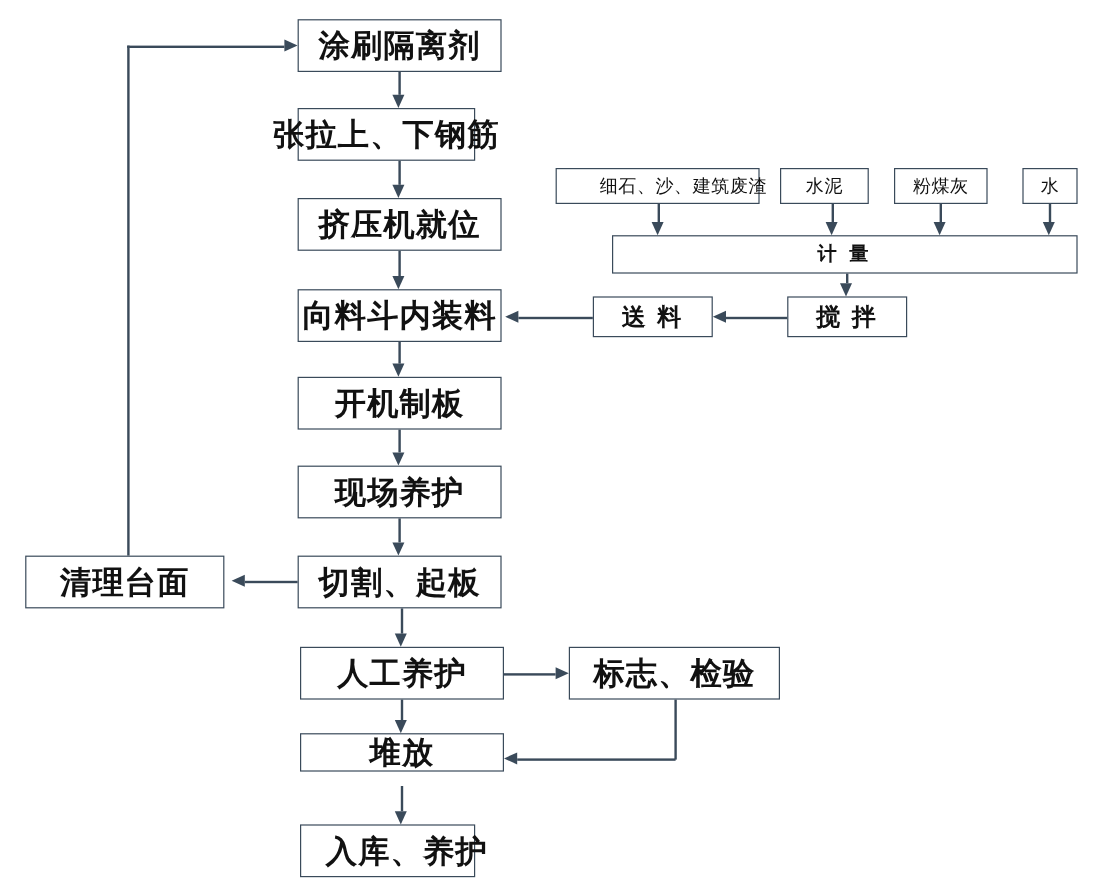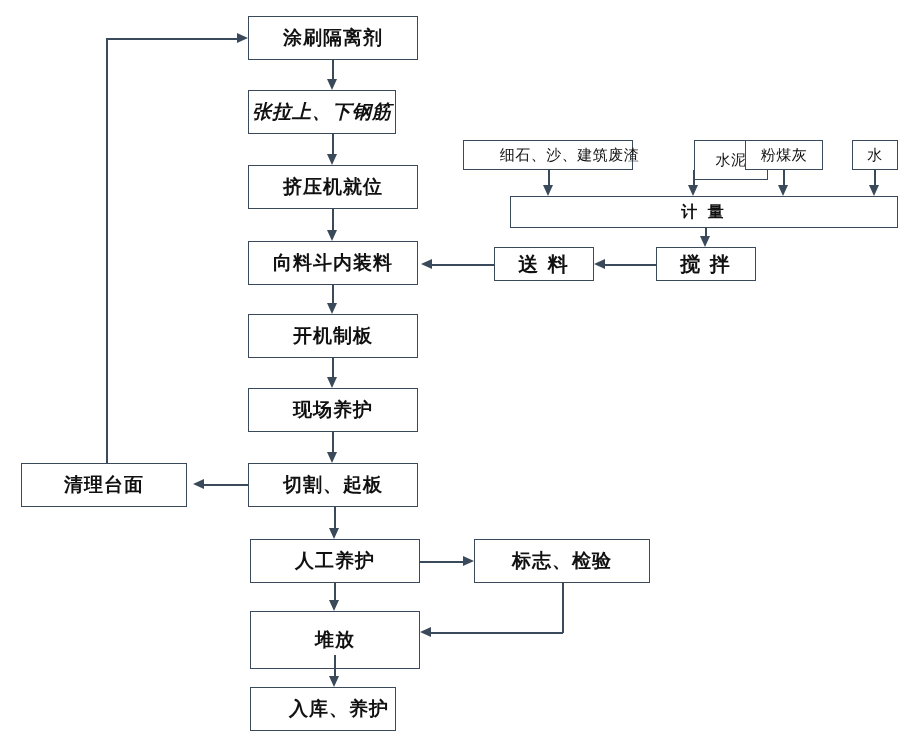--- a/index.html
+++ b/index.html
@@ -22,21 +22,21 @@
     background: #ffffff;
     color: #111111;
     display: flex;
     align-items: center;
     justify-content: center;
     text-align: center;
     white-space: nowrap;
     letter-spacing: 1px;
   }
   .node.main {
-    font-size: 19px;
+    font-size: 26px;
     font-weight: bold;
   }
   .node.mat {
     font-size: 15px;
     font-weight: normal;
     letter-spacing: 0.5px;
   }
   .node.mix {
     font-size: 20px;
     font-weight: bold;
@@ -74,45 +74,45 @@
     border-left: 11px solid #3a4a5a;
   }
 </style>
 </head>
 <body>
 
 <div id="canvas">
 
   <div class="node main" style="left:248px; top:16px; width:170px; height:44px;">涂刷隔离剂</div>
 
-  <div class="node main" style="left:248px; top:90px; width:148px; height:44px;font-style:italic;">张拉上、下钢筋</div>
+  <div class="node main" style="left:248px; top:90px; width:148px; height:44px;">张拉上、下钢筋</div>
 
   <div class="node main" style="left:248px; top:165px; width:170px; height:44px;">挤压机就位</div>
 
   <div class="node main" style="left:248px; top:241px; width:170px; height:44px;">向料斗内装料</div>
 
   <div class="node main" style="left:248px; top:314px; width:170px; height:44px;">开机制板</div>
 
   <div class="node main" style="left:248px; top:388px; width:170px; height:44px;">现场养护</div>
 
   <div class="node main" style="left:248px; top:463px; width:170px; height:44px;">切割、起板</div>
 
   <div class="node main" style="left:250px; top:539px; width:170px; height:44px;">人工养护</div>
 
-  <div class="node main" style="left:250px; top:611px; width:170px; height:58px;">堆放</div>
+  <div class="node main" style="left:250px; top:611px; width:170px; height:32px;">堆放</div>
 
   <div class="node main" style="left:250px; top:687px; width:146px; height:44px;padding-left:32px;">入库、养护</div>
 
   <div class="node main" style="left:21px; top:463px; width:166px; height:44px;">清理台面</div>
 
   <div class="node main" style="left:474px; top:539px; width:176px; height:44px;">标志、检验</div>
 
   <div class="node mat" style="left:463px; top:140px; width:170px; height:30px;padding-left:43px;">细石、沙、建筑废渣</div>
 
-  <div class="node mat" style="left:694px; top:140px; width:74px; height:40px;text-align:center;">水泥</div>
+  <div class="node mat" style="left:650px; top:140px; width:74px; height:30px;text-align:center;">水泥</div>
 
   <div class="node mat" style="left:745px; top:140px; width:78px; height:30px;">粉煤灰</div>
 
   <div class="node mat" style="left:852px; top:140px; width:46px; height:30px;">水</div>
 
   <div class="node mix" style="left:656px; top:247px; width:100px; height:34px;">搅 拌</div>
 
   <div class="node wide" style="left:510px; top:196px; width:388px; height:32px;">计 量</div>
 
   <div class="node mix" style="left:494px; top:247px; width:100px; height:34px;">送 料</div>

